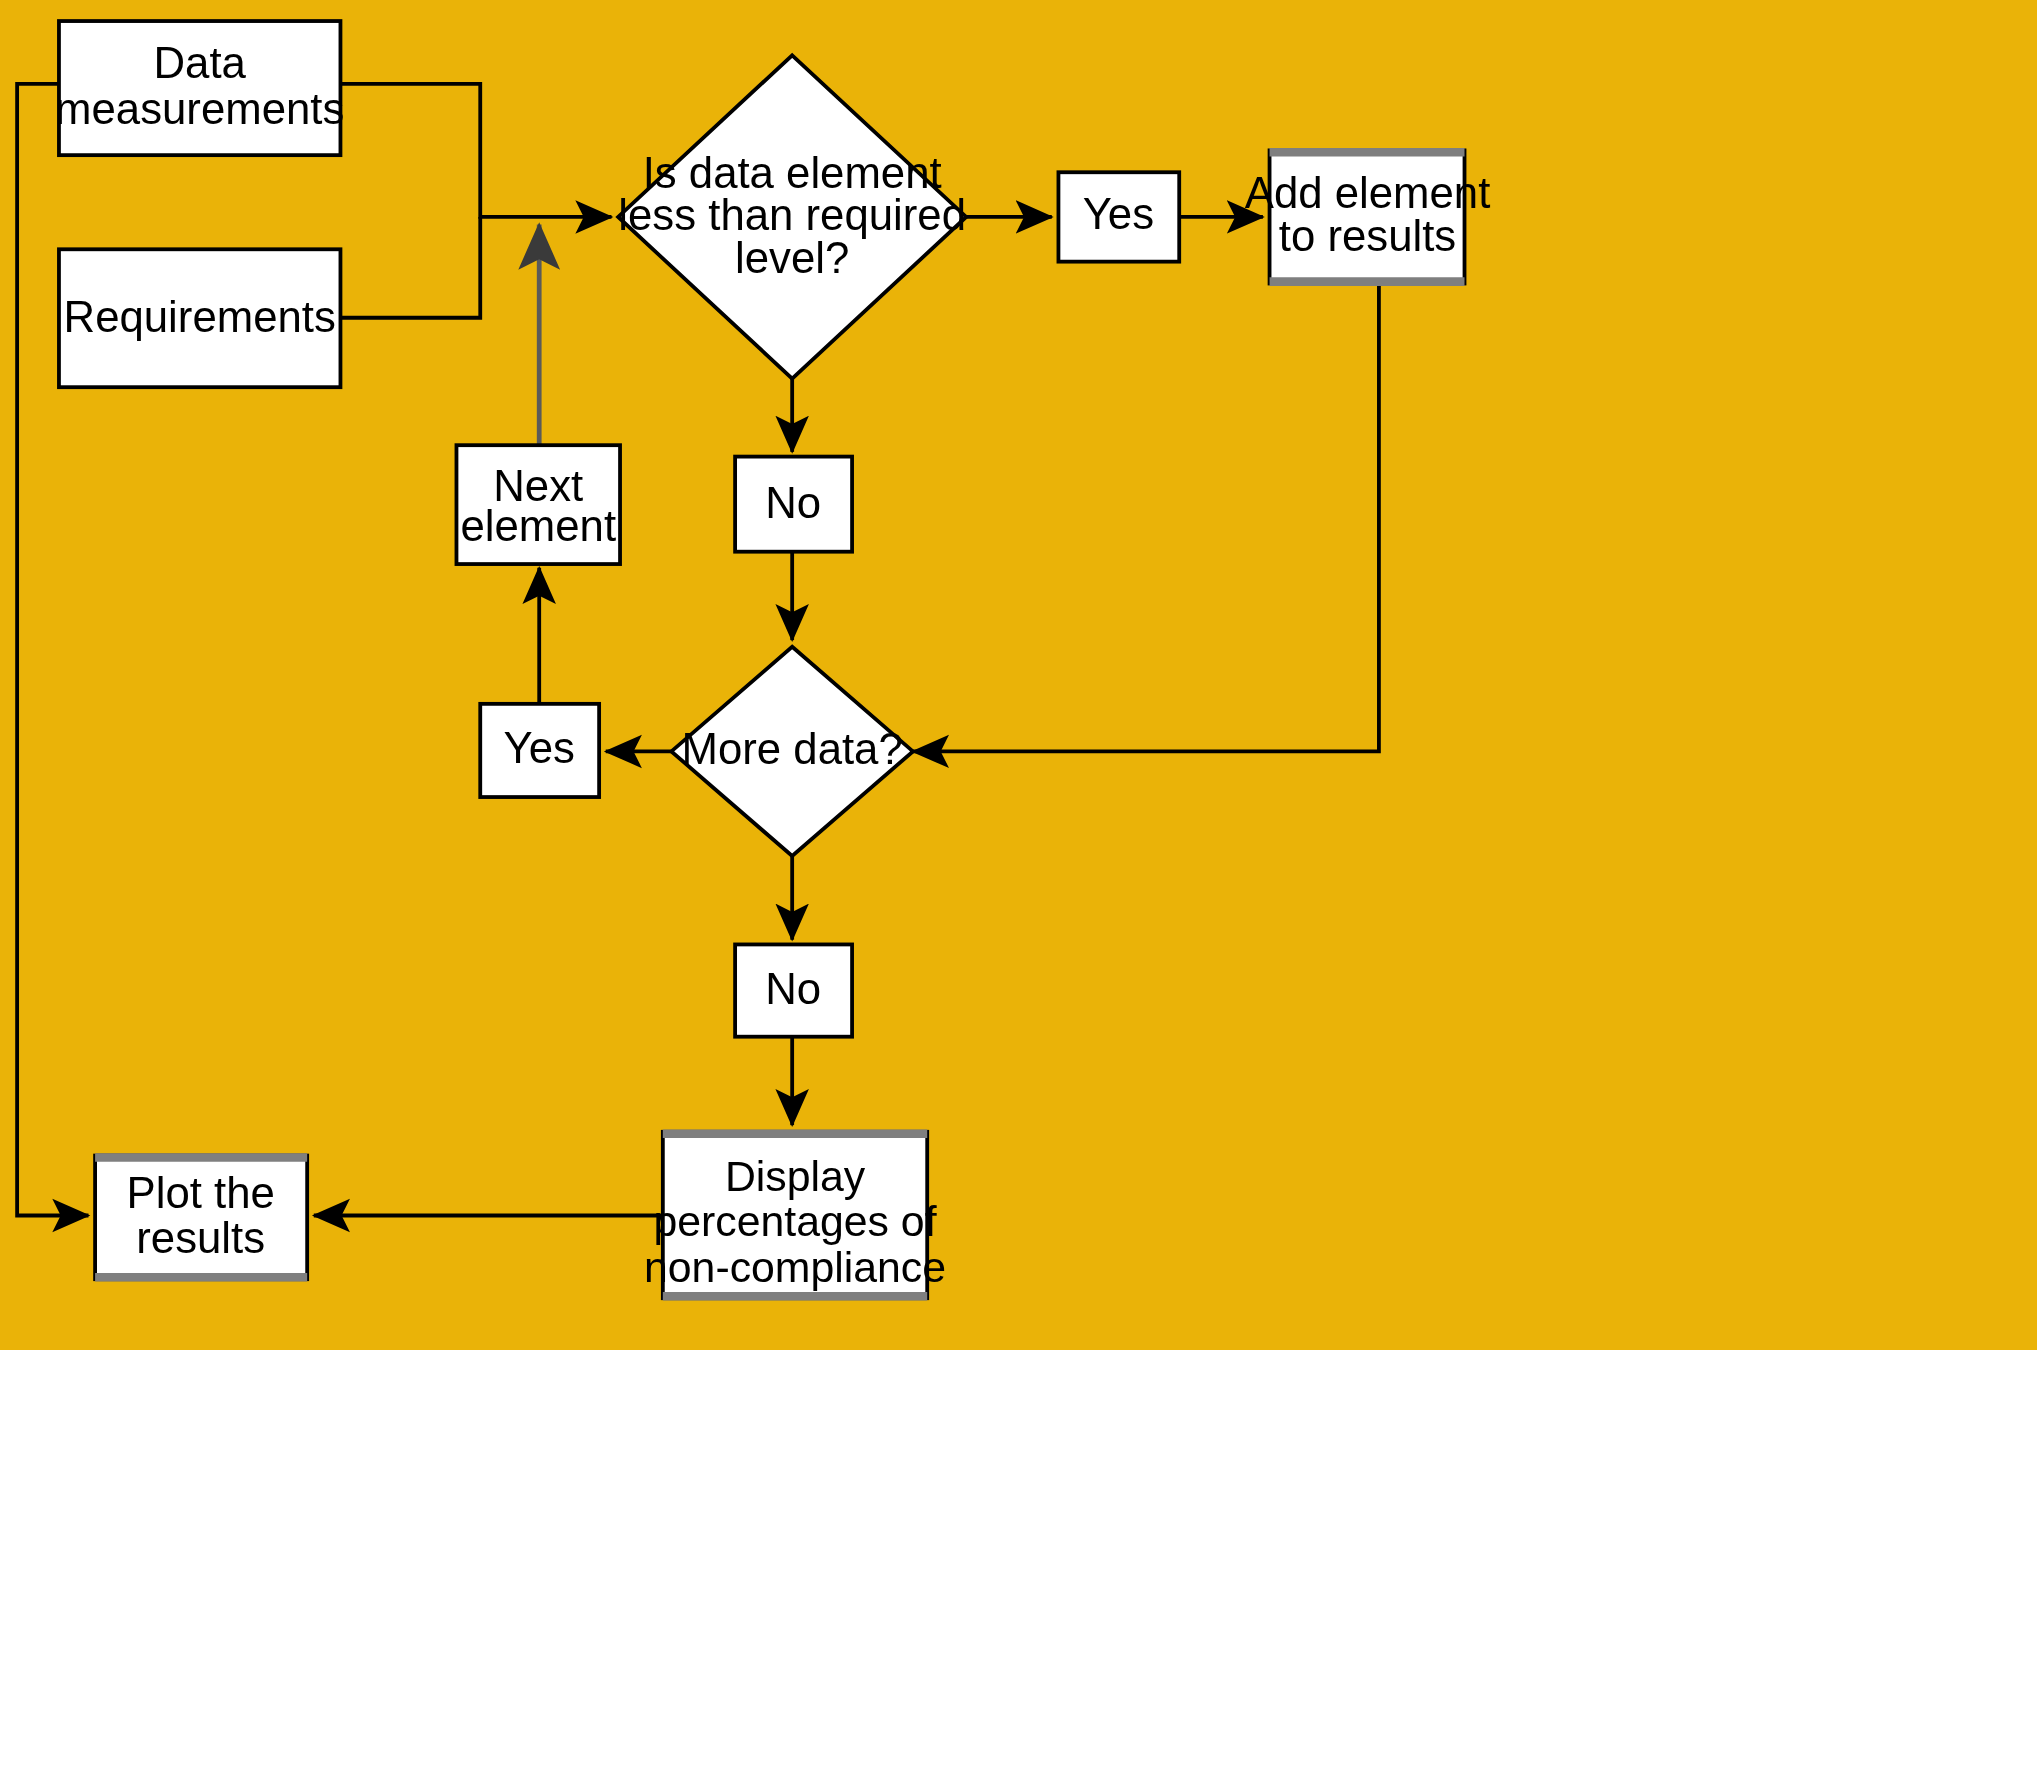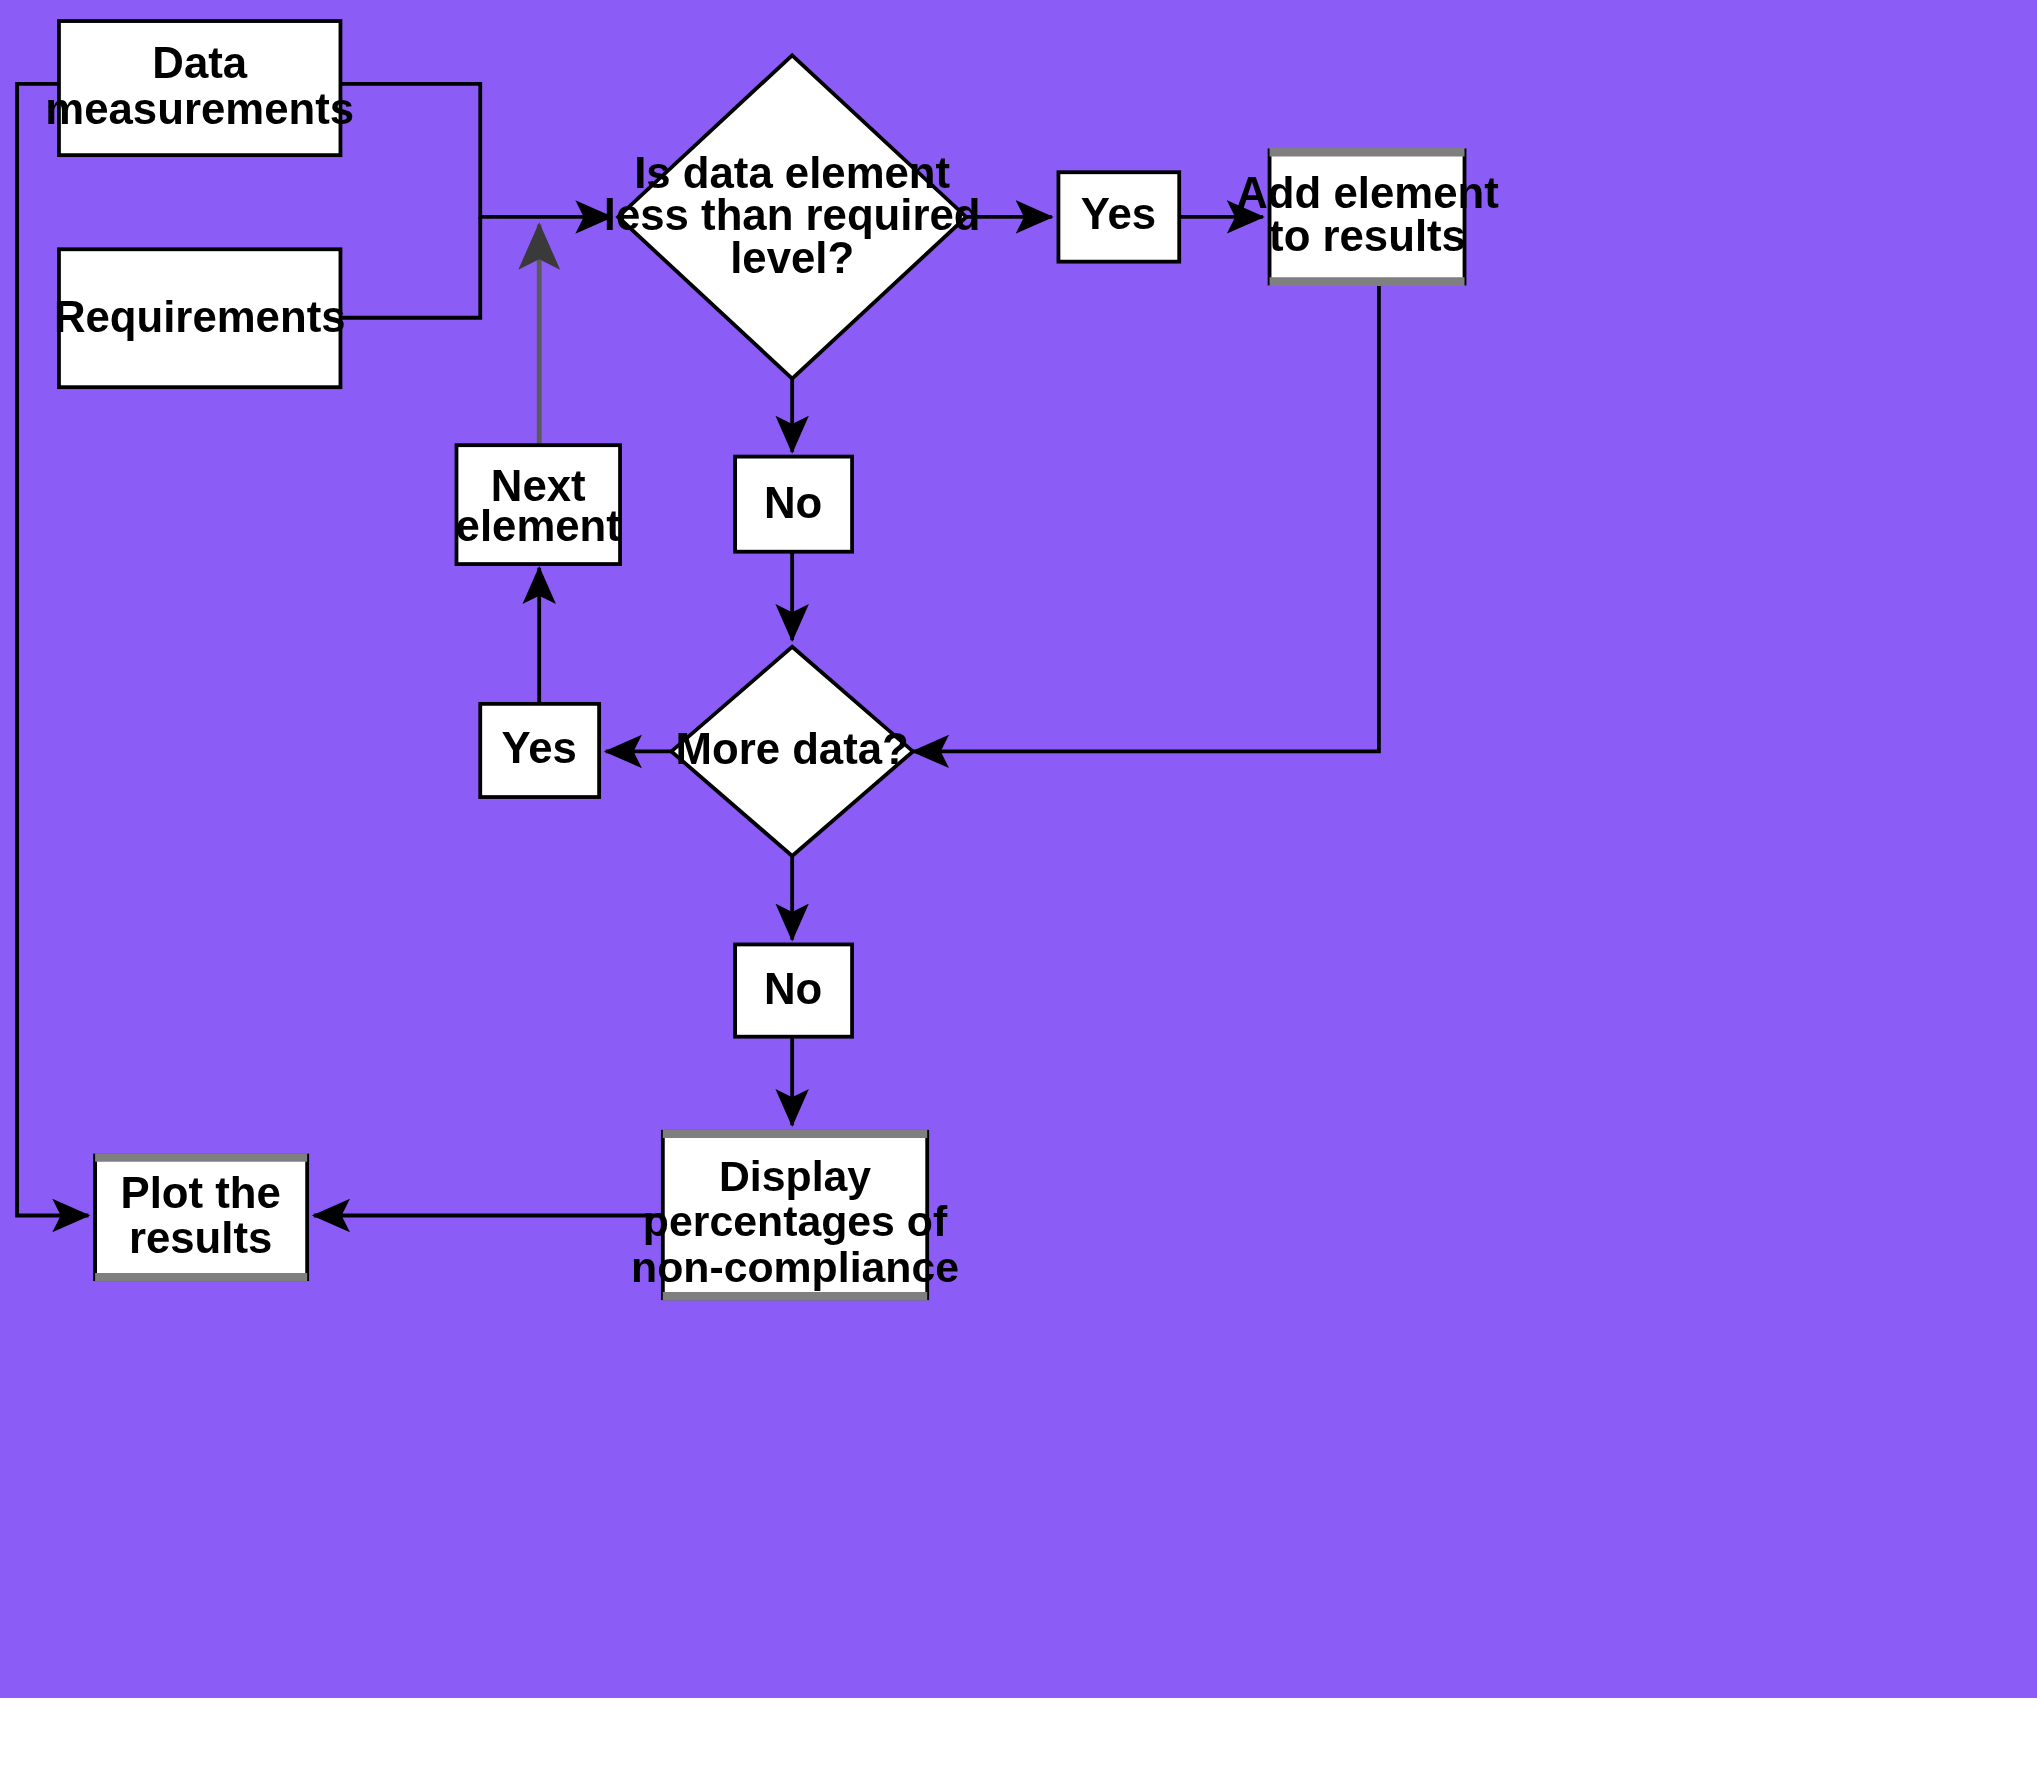--- a/index.html
+++ b/index.html
@@ -8,23 +8,22 @@
     background: #ffffff;
   }
   body {
     width: 2037px;
     height: 1790px;
     font-family: "Liberation Sans", sans-serif;
   }
   #flowchart-root {
     position: relative;
     width: 2037px;
-    height: 1698px;
-    background: #8b5cf6;
-    font-weight: bold;
+    height: 1350px;
+    background: #eab308;
   }
   svg.canvas {
     position: absolute;
     top: 0; left: 0;
     width: 2037px;
     height: 1790px;
     display: block;
   }
   .node-text {
     font-family: "Liberation Sans", sans-serif;

